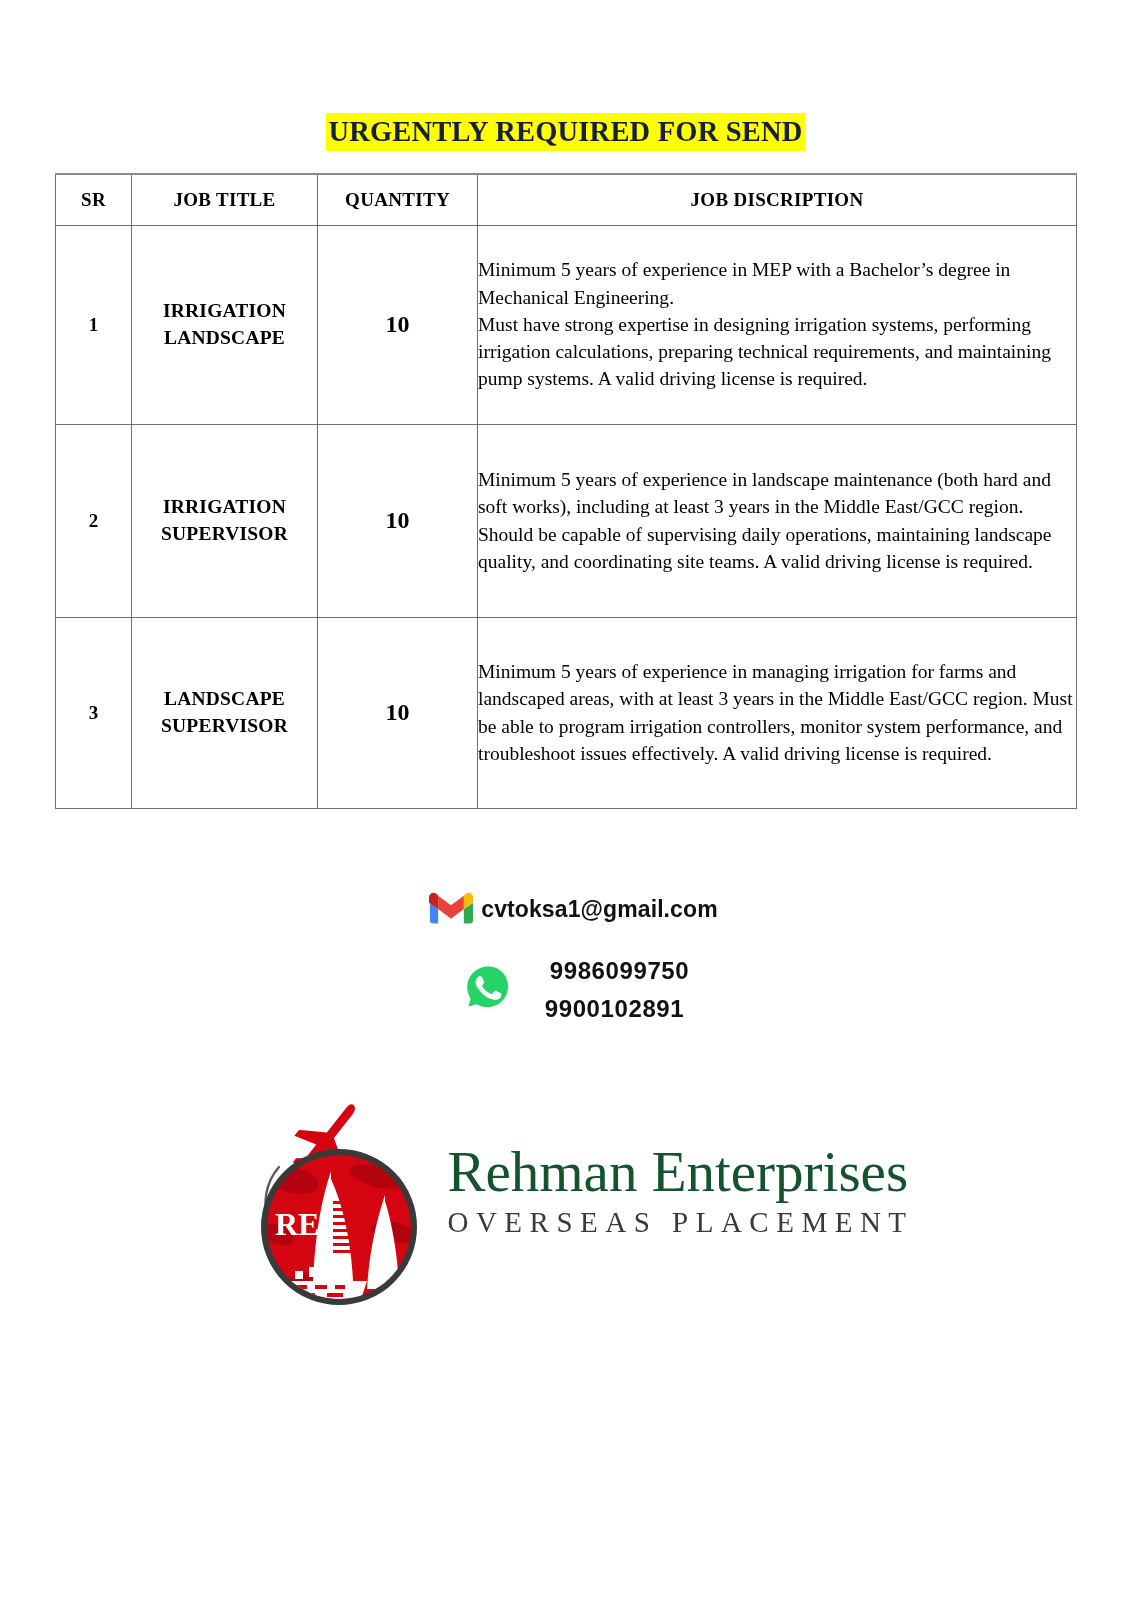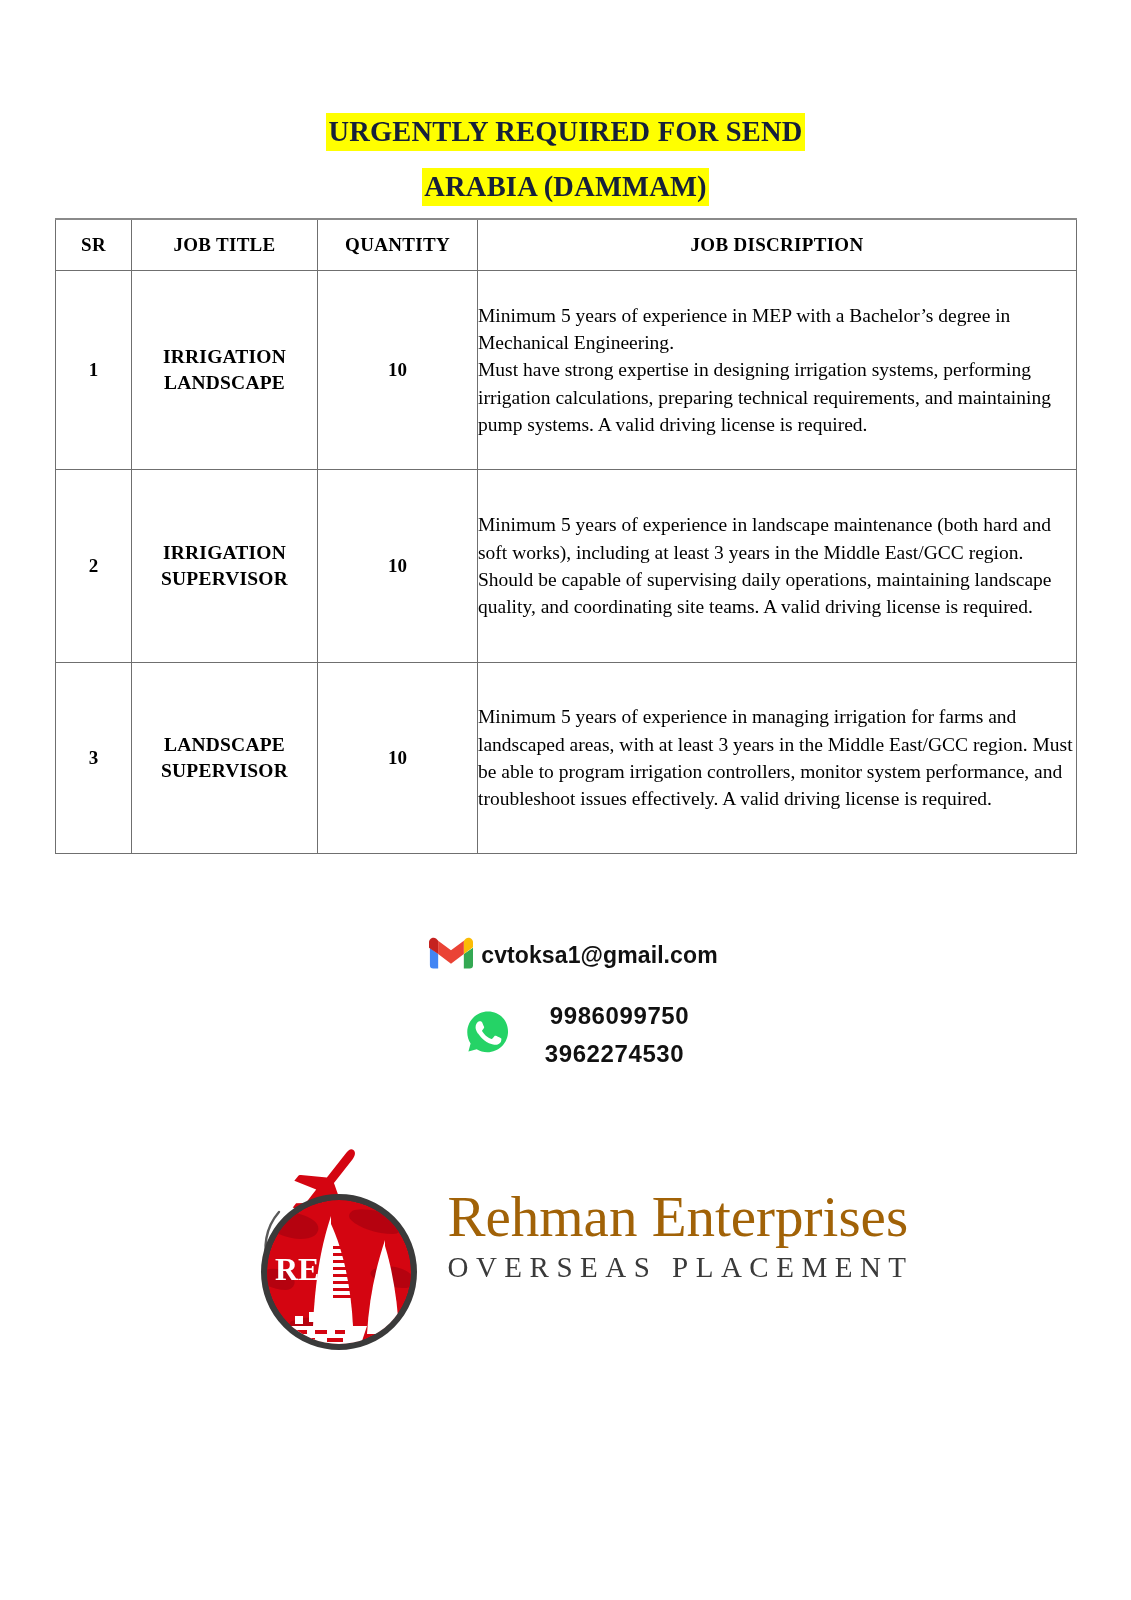--- a/index.html
+++ b/index.html
@@ -79,21 +79,21 @@
   td.jtitle {
     text-align: center;
     font-weight: bold;
     font-size: 19.5px;
     line-height: 1.35;
     letter-spacing: 0.2px;
   }
   td.qty {
     text-align: center;
     font-weight: bold;
-    font-size: 19px;
+    font-size: 24px;
   }
   td.desc {
     vertical-align: top;
     padding: 12px 12px 12px 11px;
     font-size: 19.5px;
     line-height: 1.40;
     text-align: left;
   }
   td.desc b { font-weight: normal; }
 
@@ -159,42 +159,39 @@
     display: flex;
     align-items: center;
     justify-content: center;
     padding-left: 18px;
   }
   .logo-mark { position: relative; width: 208px; height: 232px; flex: none; }
   .logo-text { margin-left: 4px; }
   .logo-name {
     font-family: "Liberation Serif", "DejaVu Serif", serif;
     font-size: 57px;
-    color: #a16207;
+    color: #14532d;
     line-height: 1.0;
     white-space: nowrap;
   }
   .logo-sub {
     font-family: "Liberation Serif", "DejaVu Serif", serif;
     font-size: 29px;
     color: #3a3a3a;
     letter-spacing: 7.5px;
     margin-top: 6px;
     white-space: nowrap;
   }
 </style>
 </head>
 <body>
 
 <div class="title-block">
   <div class="title-line l1">
     <span class="hl">URGENTLY REQUIRED FOR SEND</span>
-  </div>
-  <div class="title-line l2">
-    <span class="hl">ARABIA (DAMMAM)</span>
   </div>
 </div>
 
 <div class="table-wrap">
   <table class="jobs">
     <colgroup>
       <col class="c-sr">
         <col class="c-title">
         <col class="c-qty">
         <col class="c-desc">
@@ -249,21 +246,21 @@
   <div class="phone-row">
     <span>
       <svg width="56" height="56" viewBox="0 0 64 64" aria-hidden="true">
         <path d="M32 3C15.5 3 2.6 16.6 3.6 33.1c.3 5 1.8 9.6 4.3 13.5L3 61l15-4.7c3.9 2.2 8.4 3.5 13.2 3.6C47.8 60.2 61 47.3 61 31 61 15.5 48.5 3 32 3z" fill="#ffffff"></path>
         <path d="M32 7.5C18.9 7.5 8.3 18.1 8.3 31.2c0 4.7 1.4 9.1 3.8 12.8l-2.5 9.2 9.5-2.5c3.5 2.2 7.7 3.4 12.1 3.4 13.1 0 23.7-10.6 23.7-23.7S45.1 7.5 32 7.5z" fill="#25D366"></path>
         <path d="M25.1 19.8c-.5-1.2-1.1-1.2-1.6-1.2h-1.3c-.5 0-1.3.2-1.9.9-.7.7-2.5 2.4-2.5 5.9s2.6 6.9 2.9 7.3c.4.5 5 8 12.4 10.9 6.2 2.4 7.4 1.9 8.8 1.8 1.3-.1 4.3-1.8 4.9-3.5.6-1.7.6-3.2.4-3.5-.2-.3-.7-.5-1.4-.9-.7-.4-4.3-2.1-4.9-2.3-.7-.2-1.1-.4-1.6.4-.5.7-1.9 2.3-2.3 2.8-.4.5-.8.5-1.6.2-.7-.4-3.1-1.2-5.9-3.6-2.2-1.9-3.6-4.3-4.1-5-.4-.7 0-1.1.3-1.5.3-.3.7-.8 1.1-1.3.4-.4.5-.7.7-1.2.2-.5.1-.9-.1-1.3-.2-.4-1.6-3.9-2.3-5.3z" fill="#ffffff"></path>
       </svg>
     </span>
     <span class="phone-numbers">
       <span class="p1">9986099750</span>
-      <span class="p2">3962274530</span>
+      <span class="p2">9900102891</span>
     </span>
   </div>
 </div>
 
 <div class="logo-block">
 
   <div class="logo-mark">
     <svg width="208" height="232" viewBox="0 0 208 232" aria-hidden="true">
       <defs>
         <clipPath id="discClip">

